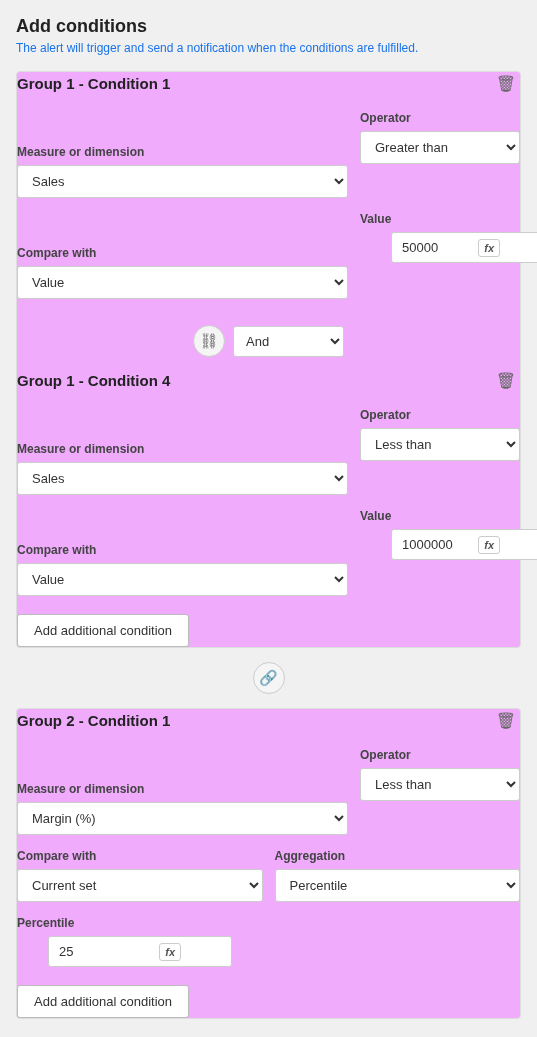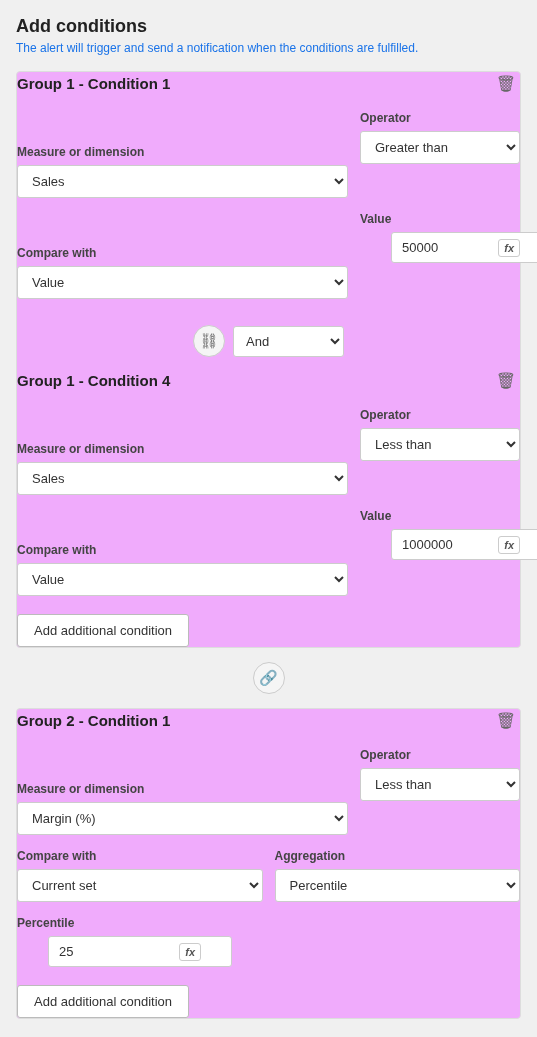--- a/index.html
+++ b/index.html
@@ -85,21 +85,21 @@
       width: 100%;
       padding: 7px 34px 7px 10px;
       border: 1px solid #ccc;
       border-radius: 3px;
       font-size: 13px;
       color: #333;
       margin-left: 31px;
     }
     .fx-btn {
       position: absolute;
-      right: 0;
+      right: 20px;
       top: 50%;
       transform: translateY(-50%);
       background: none;
       border: 1px solid #ccc;
       border-radius: 3px;
       cursor: pointer;
       color: #555;
       font-size: 11px;
       padding: 2px 5px;
       font-style: italic;

